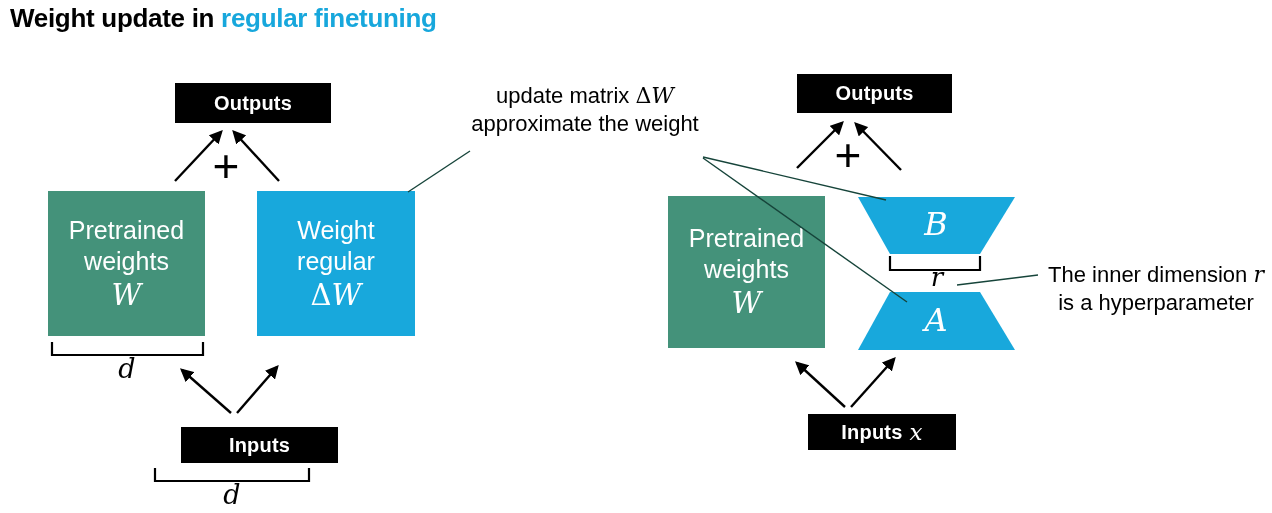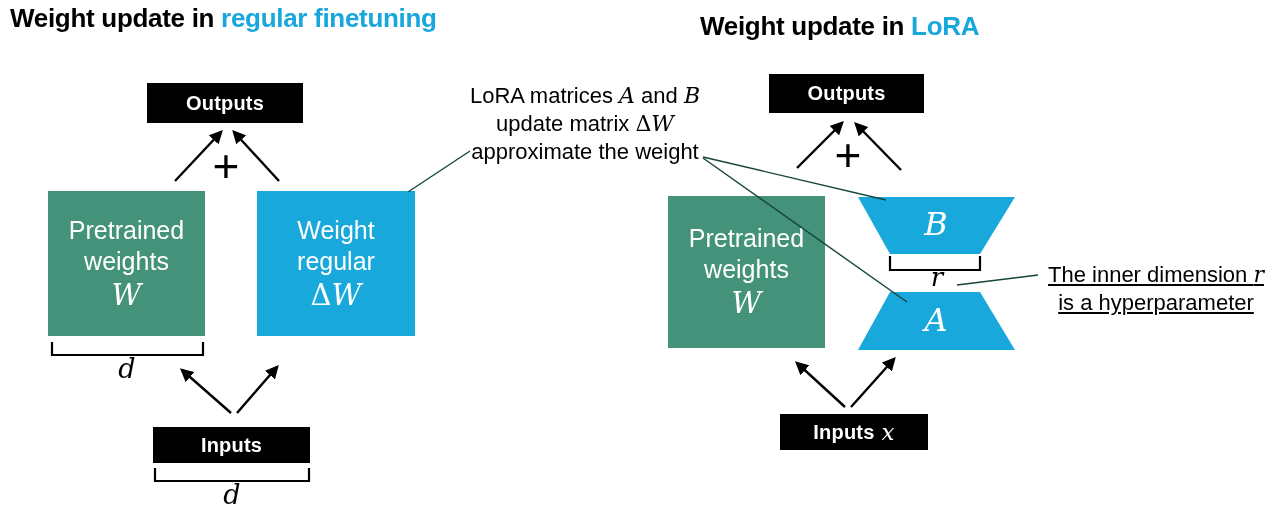--- a/index.html
+++ b/index.html
@@ -9,21 +9,21 @@
   .canvas { position: relative; width: 1272px; height: 513px; background: #fff; overflow: hidden; }
   .abs { position: absolute; }
   .layer1 { z-index: 1; }
   .layer3 { z-index: 3; }
   svg.overlay { position: absolute; left: 0; top: 0; z-index: 2; pointer-events: none; }
 
   .title { font-size: 26px; font-weight: 700; color: var(--ink); white-space: nowrap; letter-spacing: -0.3px; }
   .title .accent { color: var(--accent); }
 
   .blackbox { background: var(--ink); color: #fff; display: flex; align-items: center; justify-content: center;
-              font-weight: 700; font-size: 20px; letter-spacing: 0.2px; }
+              font-weight: 700; font-size: 20px; letter-spacing: 0.2px; margin-left: 28px; }
 
   .bigbox { color: #fff; display: flex; flex-direction: column; align-items: center; justify-content: center;
             font-size: 25px; line-height: 31px; text-align: center; }
   .green { background: var(--green); }
   .cyan  { background: var(--cyan); }
 
   .math  { font-family: "DejaVu Serif", serif; }
   .mathi { font-family: "DejaVu Serif", serif; font-style: italic; }
   .sym   { font-size: 29px; line-height: 36px; }
 
@@ -74,23 +74,20 @@
     <path class="noteline" d="M957,285 L1038,275"></path>
 
     <path class="bracket" d="M52,342 L52,355 L203,355 L203,342"></path>
     <path class="bracket" d="M155,468 L155,481 L309,481 L309,468"></path>
     <path class="bracket" d="M890,256 L890,270 L980,270 L980,256"></path>
   </svg>
 
   <div class="abs layer1 title" style="left:10px; top:3px;">
     <span>Weight update in </span><span class="accent">regular finetuning</span>
   </div>
-  <div class="abs layer1 title" style="left:700px; top:11px;">
-    <span>Weight update in </span><span class="accent">LoRA</span>
-  </div>
 
   <div class="abs layer1 blackbox" style="left:147px; top:83px; width:156px; height:40px;">
     <span>Outputs</span>
   </div>
 
   <div class="abs layer1 plus" style="left:198px; top:143px; width:56px;">+</div>
 
   <div class="abs layer1 bigbox green" style="left:48px; top:191px; width:157px; height:145px;">
     <span>Pretrained</span>
     <span>weights</span>
@@ -105,21 +102,20 @@
 
   <div class="abs layer1 dim" style="left:102px; top:353px; width:50px;">d</div>
 
   <div class="abs layer1 blackbox" style="left:153px; top:427px; width:157px; height:36px;">
     <span>Inputs</span>
   </div>
 
   <div class="abs layer1 dim" style="left:207px; top:479px; width:50px;">d</div>
 
   <div class="abs layer1 note" style="left:450px; top:82px; width:270px;">
-    <div><span>LoRA matrices </span><span class="mathi">A</span><span> and </span><span class="mathi">B</span></div>
     <div><span>update matrix </span><span class="math">Δ</span><span class="mathi">W</span></div>
     <div>approximate the weight</div>
   </div>
 
   <div class="abs layer1 blackbox" style="left:769px; top:74px; width:155px; height:39px;">
     <span>Outputs</span>
   </div>
 
   <div class="abs layer1 plus" style="left:820px; top:132px; width:56px;">+</div>
 
@@ -133,18 +129,18 @@
 
   <div class="abs layer3 dim" style="left:912px; top:262px; width:50px; font-size:26px;">r</div>
 
   <div class="abs layer3 traplabel" style="left:900px; top:299px; width:72px;">A</div>
 
   <div class="abs layer1 blackbox" style="left:780px; top:414px; width:148px; height:36px;">
     <span>Inputs</span>
     <span class="mathi inputs-x-gap">x</span>
   </div>
 
-  <div class="abs layer1 note" style="left:1040px; top:261px; width:232px;text-decoration:underline;">
+  <div class="abs layer1 note" style="left:1040px; top:261px; width:232px;">
     <div><span>The inner dimension </span><span class="mathi">r</span></div>
     <div>is a hyperparameter</div>
   </div>
 
 </div>
 
 </body></html>

